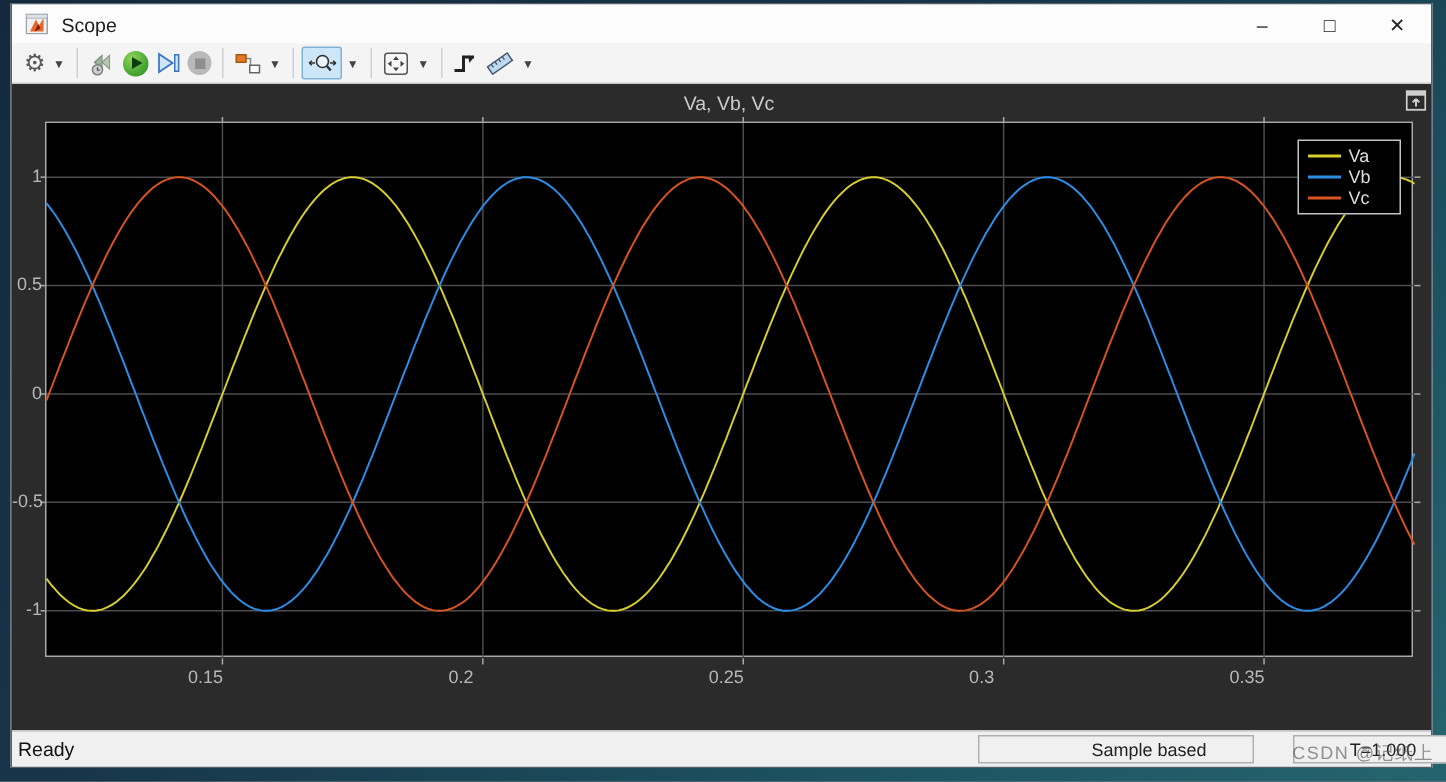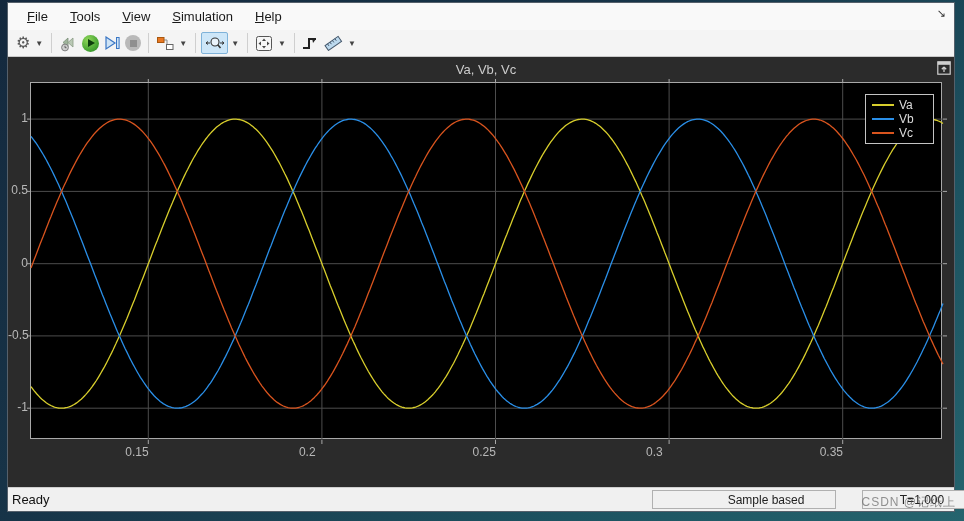--- a/index.html
+++ b/index.html
@@ -65,29 +65,35 @@
   .pane-sample { left:644px; width:184px;padding-left:44px; }
   .pane-time { left:854px; width:120px; }
   #watermark { position:absolute; right:8px; top:494px; font-size:12px;
                color:rgba(90,90,90,0.65); z-index:50; letter-spacing:1px; }
 </style>
 </head>
 <body>
 
 <div id="window">
 
-
-  <div class="menubar">
-    <span class="menu-item"><u>F</u>ile</span>
-    <span class="menu-item"><u>T</u>ools</span>
-    <span class="menu-item"><u>V</u>iew</span>
-    <span class="menu-item"><u>S</u>imulation</span>
-    <span class="menu-item"><u>H</u>elp</span>
-    <span class="menu-overflow">↘</span>
-  </div>
+  <div class="titlebar">
+    <svg class="appicon" viewBox="0 0 15 14">
+      <rect x="0.5" y="0.5" width="14" height="13" fill="#f2f1ee" stroke="#9aa4ad"></rect>
+      <rect x="0.5" y="0.5" width="14" height="2.6" fill="#dfe3e8" stroke="#9aa4ad" stroke-width="0.5"></rect>
+      <path d="M3 12 L7 4 L9 8 L12 3 L12 12 Z" fill="#e8642a"></path>
+      <path d="M6 12 L8.5 7 L10 10 Z" fill="#7a1f12"></path>
+    </svg>
+    <span class="title">Scope</span>
+    <div class="wincontrols">
+      <div class="winbtn">–</div>
+      <div class="winbtn">□</div>
+      <div class="winbtn">✕</div>
+    </div>
+  </div>
+
 
   <div class="toolbar">
     <div class="tbtn">
       <span class="gear-glyph">⚙</span>
     </div>
     <span class="caret">▼</span>
     <div class="tsep"></div>
 
     <div class="tbtn">
       <svg width="19" height="17" viewBox="0 0 19 17">

